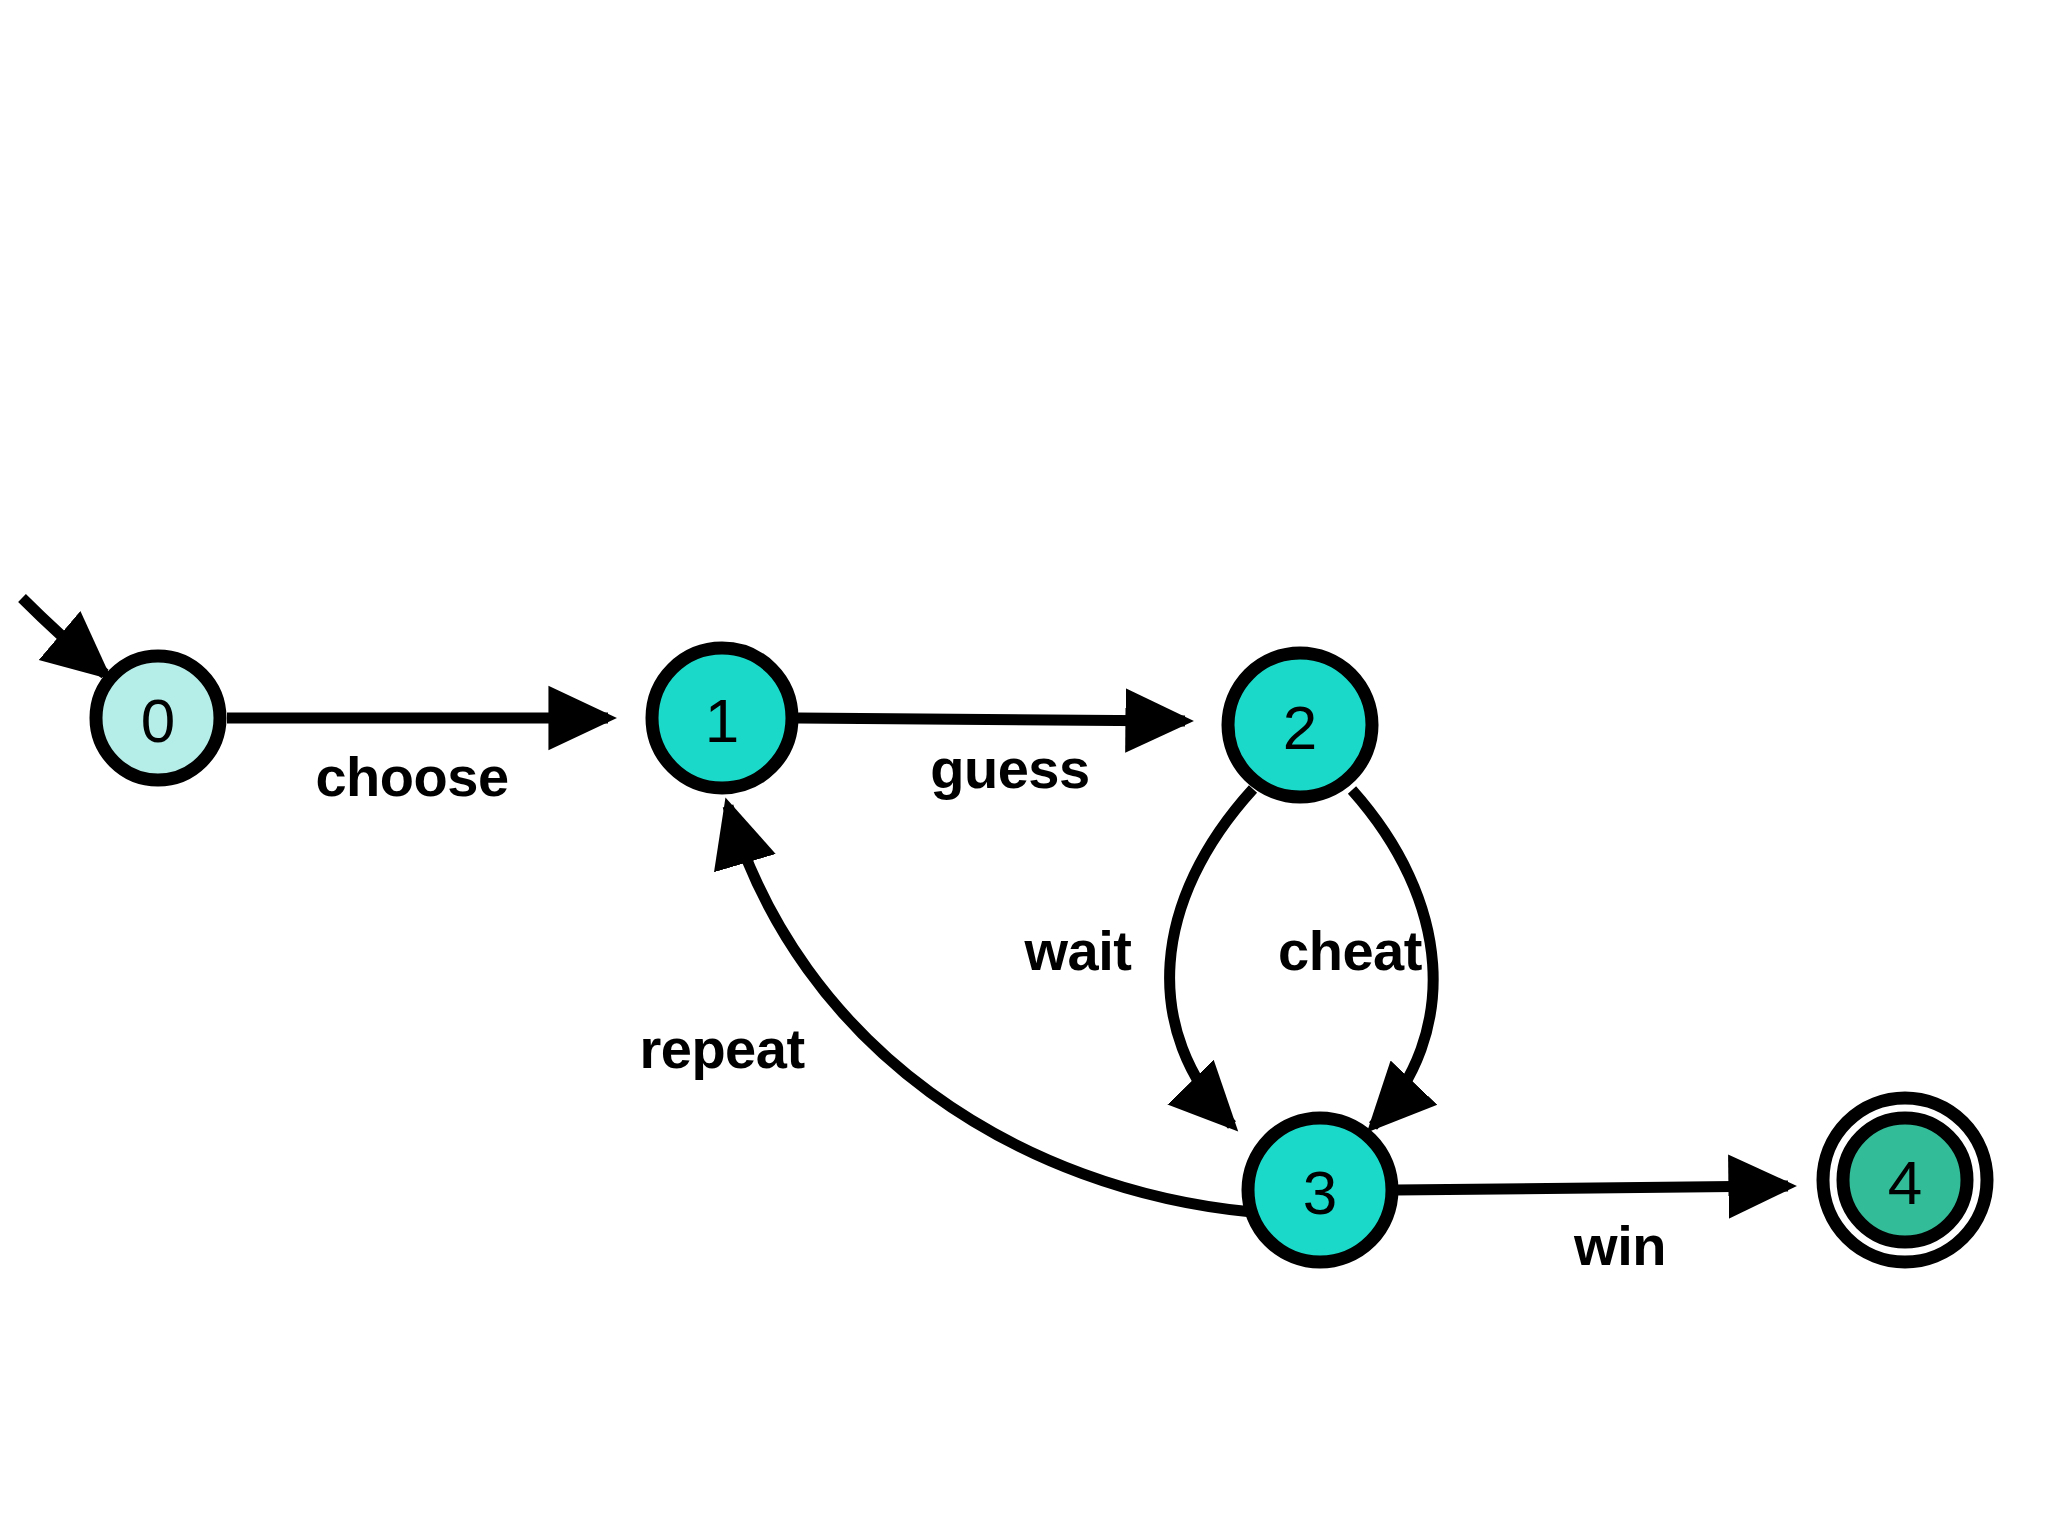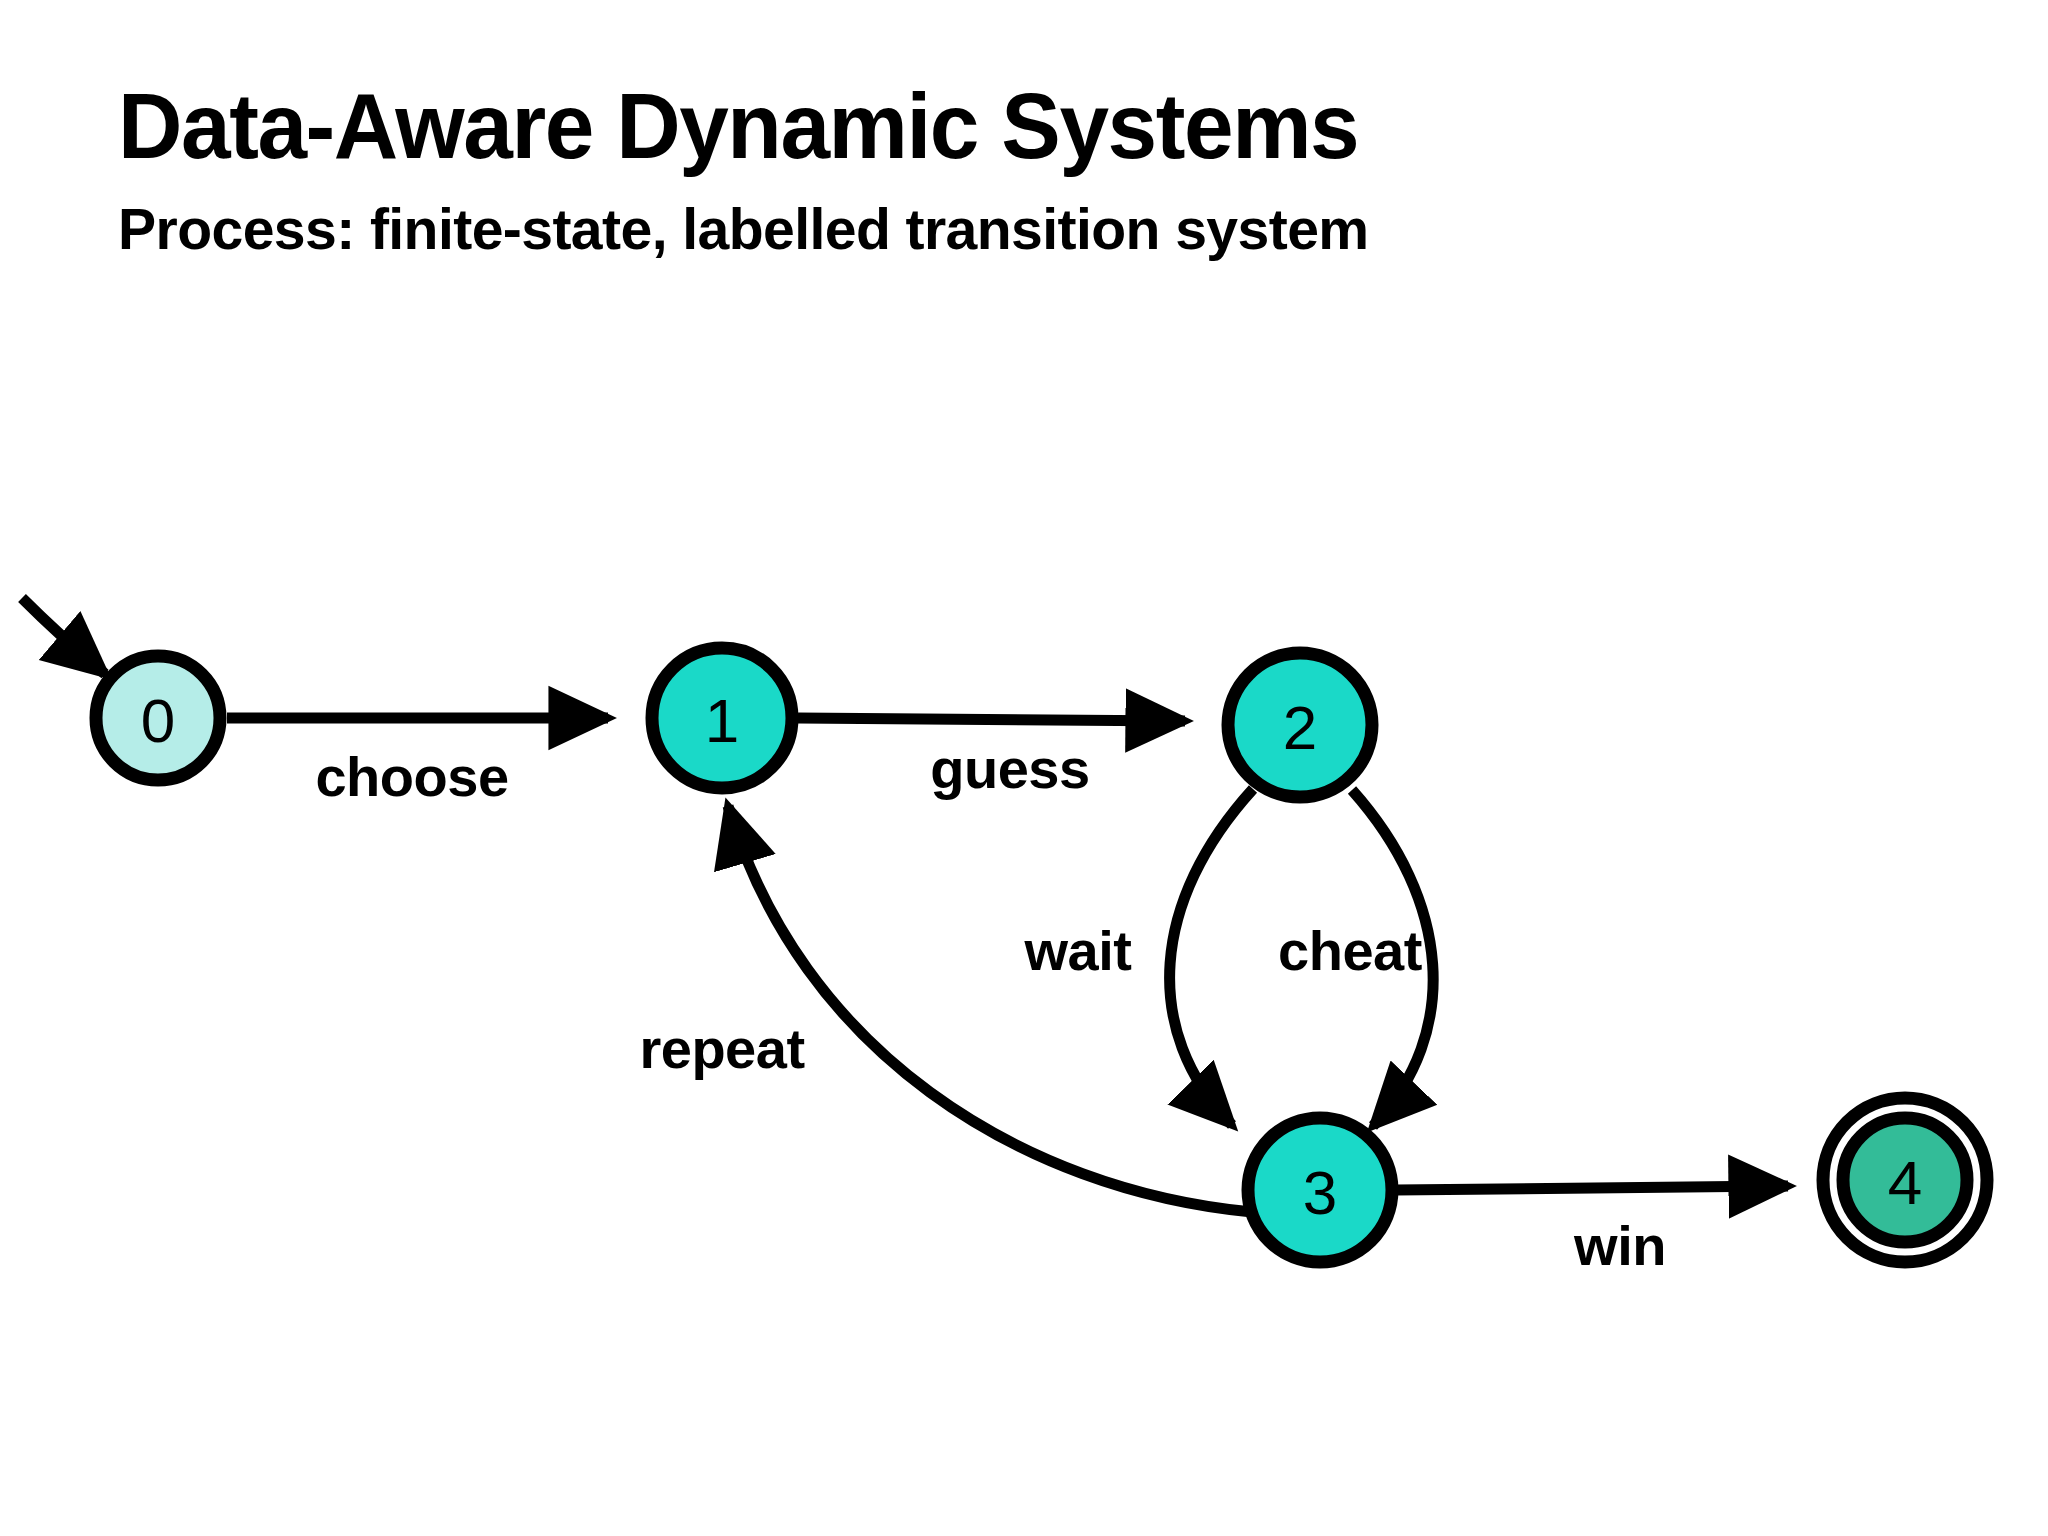--- a/index.html
+++ b/index.html
@@ -91,24 +91,20 @@
     fill: none;
     stroke: #000000;
     stroke-width: 13;
   }
 </style>
 </head>
 <body>
 
 <div id="slide">
 
-  <div class="heading-block">
-    <h1 class="slide-title">Data-Aware Dynamic Systems</h1>
-    <h2 class="slide-subtitle">Process: finite-state, labelled transition system</h2>
-  </div>
 
   <svg id="graph" viewBox="0 0 2048 1536">
     <defs>
       <marker id="arrowhead" viewBox="0 0 12 12" refX="10" refY="6" markerWidth="6.5" markerHeight="6.5" orient="auto-start-reverse">
         <path d="M 0 0.6 L 11.5 6 L 0 11.4 z" fill="#000000"></path>
       </marker>
     </defs>
 
     <g>
       <path class="edge-path" marker-end="url(#arrowhead)" d="M 22 598 C 44 620, 72 646, 105 674"></path>

